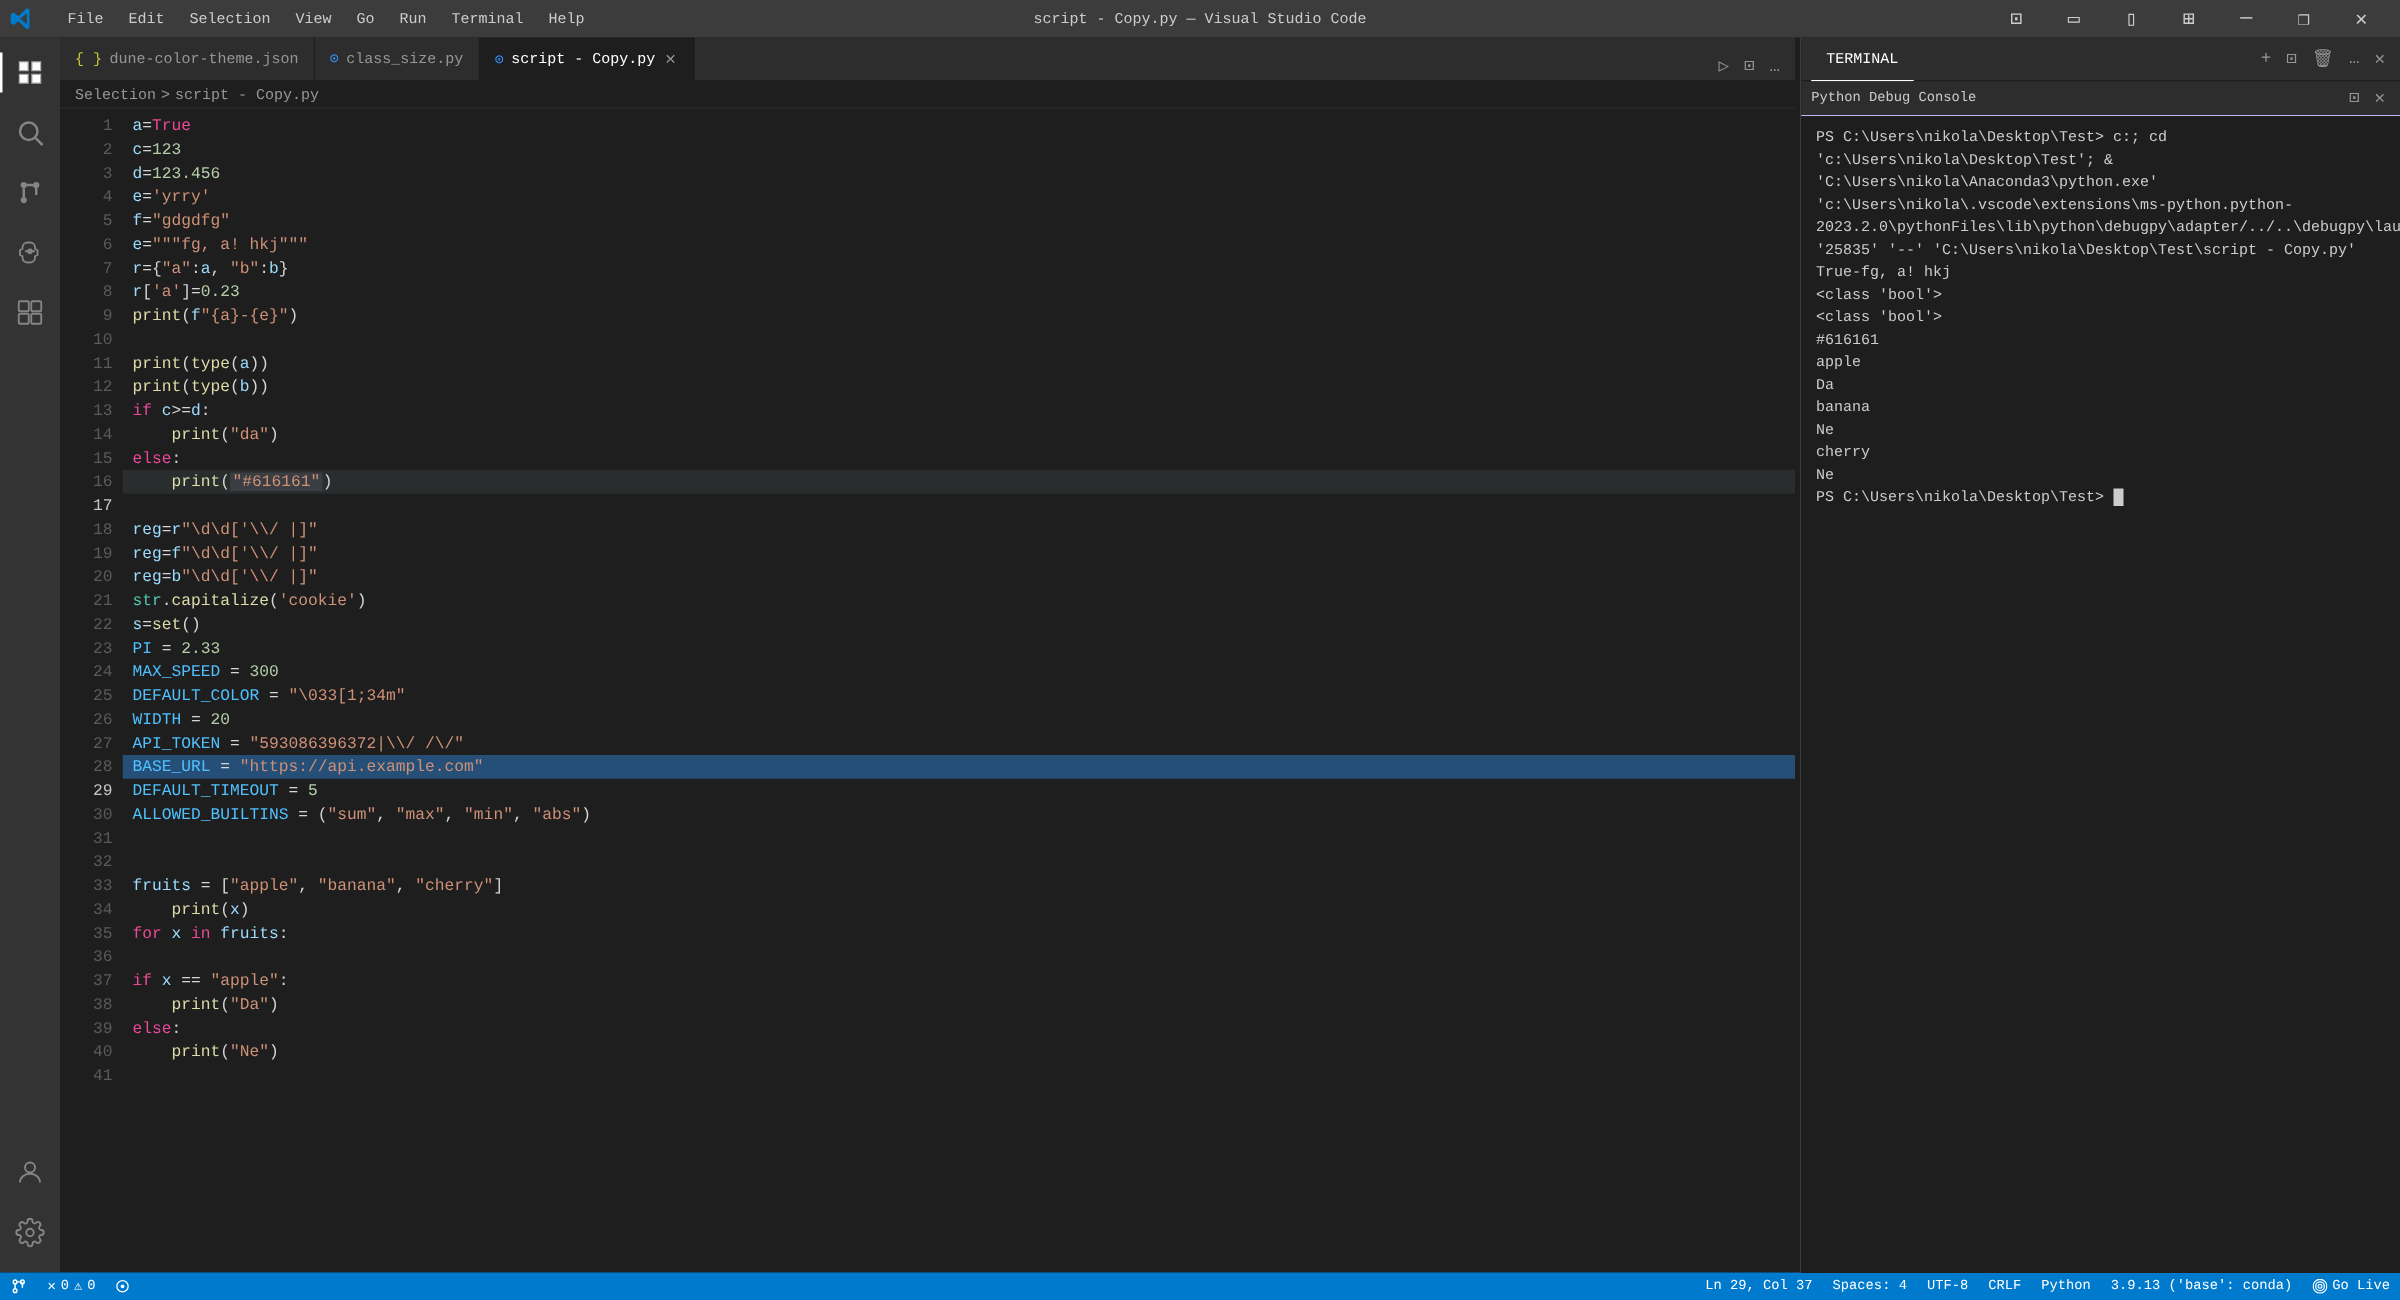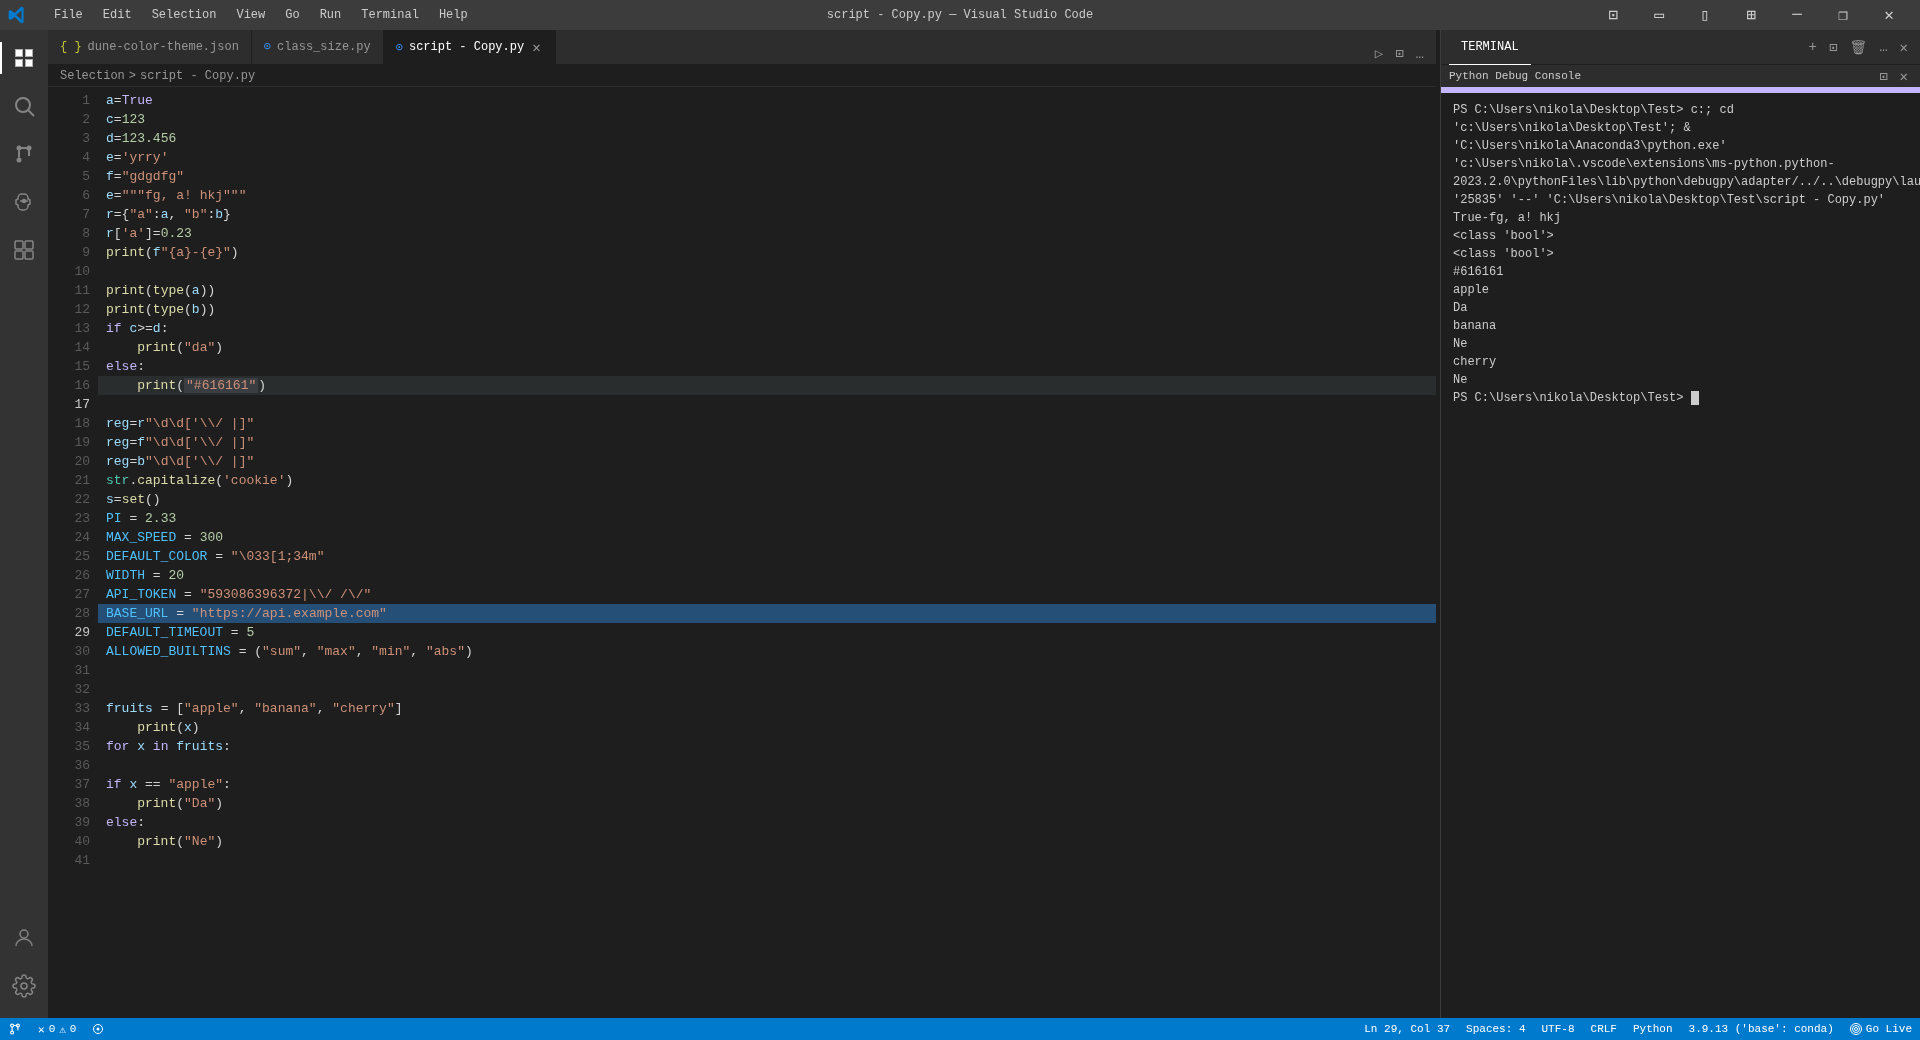--- a/index.html
+++ b/index.html
@@ -198,21 +198,21 @@
       display: block;
       min-height: 19px;
     }
     .code-line.highlighted-line {
       background: #2a2d2e;
     }
     .code-line.selected-line {
       background: #264f78;
     }
     
-    .kw { color: #c4b5fd; }
+    .kw { color: #ec4899; }
     .str { color: #ce9178; }
     .str-highlight { color: #ce9178; background: #264f78; }
     .num { color: #b5cea8; }
     .fn { color: #dcdcaa; }
     .var { color: #9cdcfe; }
     .op { color: #d4d4d4; }
     .cls { color: #4ec9b0; }
     .const { color: #4fc1ff; }
     .hash-color { color: #ce9178; background: #3a3d41; padding: 0 2px; }
 
@@ -266,21 +266,21 @@
       border-radius: 3px;
     }
 
     
     #terminal-header {
       height: 28px;
       display: flex;
       align-items: center;
       padding: 0 8px;
       background: #2d2d2d;
-      border-bottom: 6px solid #c4b5fd;
+      border-bottom: 1px solid #c4b5fd;
       flex-shrink: 0;
       gap: 4px;
     }
     .terminal-header-label {
       font-size: 11px;
       color: #cccccc;
     }
     .terminal-header-actions {
       margin-left: auto;
       display: flex;

